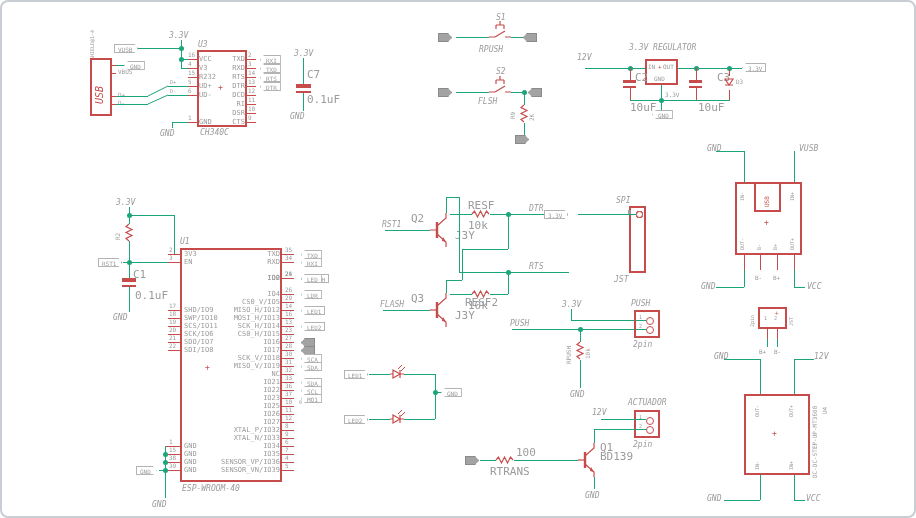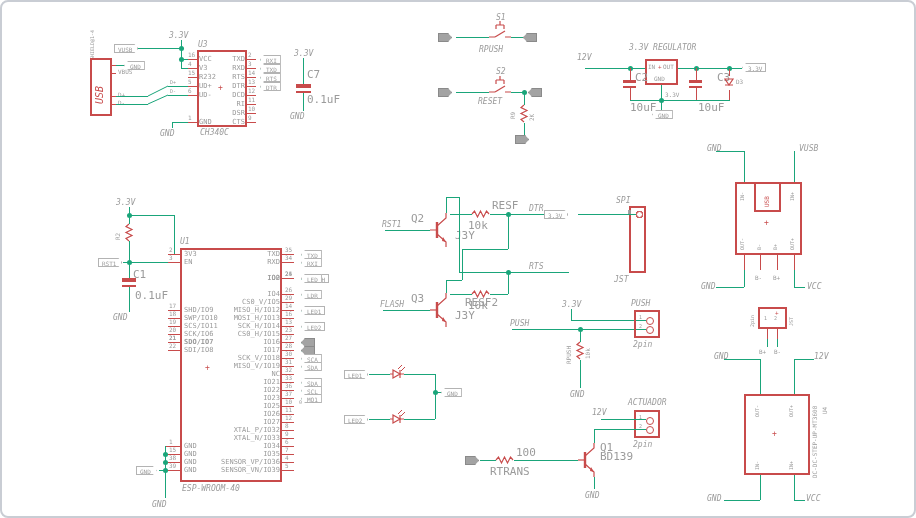--- a/index.html
+++ b/index.html
@@ -227,21 +227,21 @@
     <line x1="16" y1="16" x2="22" y2="16" stroke="#c84b4b" stroke-width="1.2"></line>
     <line x1="6" y1="16" x2="16" y2="10" stroke="#c84b4b" stroke-width="1.2"></line>
     <line x1="7" y1="4" x2="15" y2="4" stroke="#c84b4b" stroke-width="1.2"></line>
     <line x1="11" y1="0" x2="11" y2="4" stroke="#c84b4b" stroke-width="1.2"></line>
     <line x1="7" y1="4" x2="7" y2="8" stroke="#c84b4b" stroke-width="1.2"></line>
     <line x1="15" y1="4" x2="15" y2="8" stroke="#c84b4b" stroke-width="1.2"></line>
   </svg>
   <i class="wh" style="left:509px;top:90px;width:13px;"></i>
   <i class="dot" style="left:522px;top:90px;"></i>
   <span class="pflag pl filled" style="left:526px;top:86px;"></span>
-  <span class="t" style="left:476px;top:96px;">RESET</span>
+  <span class="t" style="left:476px;top:96px;">FLSH</span>
   <i class="wv" style="left:522px;top:90px;height:13px;"></i>
   <svg style="left:518px;top:103px;" width="8" height="18">
     <polyline points="4,0 1,2.5 7,5.5 1,8.5 7,11.5 1,14.5 4,17" fill="none" stroke="#c84b4b" stroke-width="1.2"></polyline>
   </svg>
   <span class="t6 vt" style="left:508px;top:103px;height:14px;">R9</span>
   <span class="t6 vt" style="left:527px;top:105px;height:14px;">2K</span>
   <i class="wv" style="left:522px;top:121px;height:12px;"></i>
   <span class="pflag pr filled" style="left:513px;top:133px;"></span>
 
   <span class="t" style="left:575px;top:52px;">12V</span>
@@ -348,21 +348,21 @@
       <div class="prow" style="top: 72px;">
       <i class="stub"></i>
         <span class="lnum">19</span>
         <span class="lname">SCS/IO11</span>
     </div>
       <div class="prow" style="top: 80px;">
       <i class="stub"></i>
         <span class="lnum">20</span>
         <span class="lname">SCK/IO6</span>
     </div>
-      <div class="prow" style="top: 88px; font-weight: bold;">
+      <div class="prow" style="top: 88px;">
       <i class="stub"></i>
         <span class="lnum">21</span>
         <span class="lname">SDO/IO7</span>
     </div>
       <div class="prow" style="top: 96px;">
       <i class="stub"></i>
         <span class="lnum">22</span>
         <span class="lname">SDI/IO8</span>
     </div>
     </div>
@@ -576,21 +576,21 @@
   <span class="t7" style="left:409px;top:211px;">Q2</span>
   <span class="t7" style="left:453px;top:228px;">J3Y</span>
   <i class="wv" style="left:444px;top:195px;height:16px;"></i>
   <i class="wh" style="left:444px;top:195px;width:13px;"></i>
   <i class="wv" style="left:457px;top:195px;height:75px;"></i>
 
   <i class="wh" style="left:448px;top:212px;width:22px;"></i>
   <svg style="left:470px;top:208px;" width="18" height="8">
     <polyline points="0,4 2.5,1 5.5,7 8.5,1 11.5,7 14.5,1 17,4" fill="none" stroke="#c84b4b" stroke-width="1.2"></polyline>
   </svg>
-  <span class="t7" style="left:466px;top:198px;margin-left:24px;">RESF</span>
+  <span class="t7" style="left:466px;top:198px;">RESF</span>
   <span class="t7" style="left:466px;top:218px;">10k</span>
   <i class="wh" style="left:488px;top:212px;width:18px;"></i>
   <i class="dot" style="left:506px;top:212px;"></i>
   <i class="wh" style="left:506px;top:212px;width:60px;"></i>
   <span class="t" style="left:527px;top:203px;">DTR</span>
 
   <i class="wv" style="left:506px;top:212px;height:35px;"></i>
   <i class="wh" style="left:460px;top:247px;width:46px;"></i>
   <i class="wv" style="left:460px;top:247px;height:31px;"></i>
   <i class="wh" style="left:444px;top:278px;width:16px;"></i>

